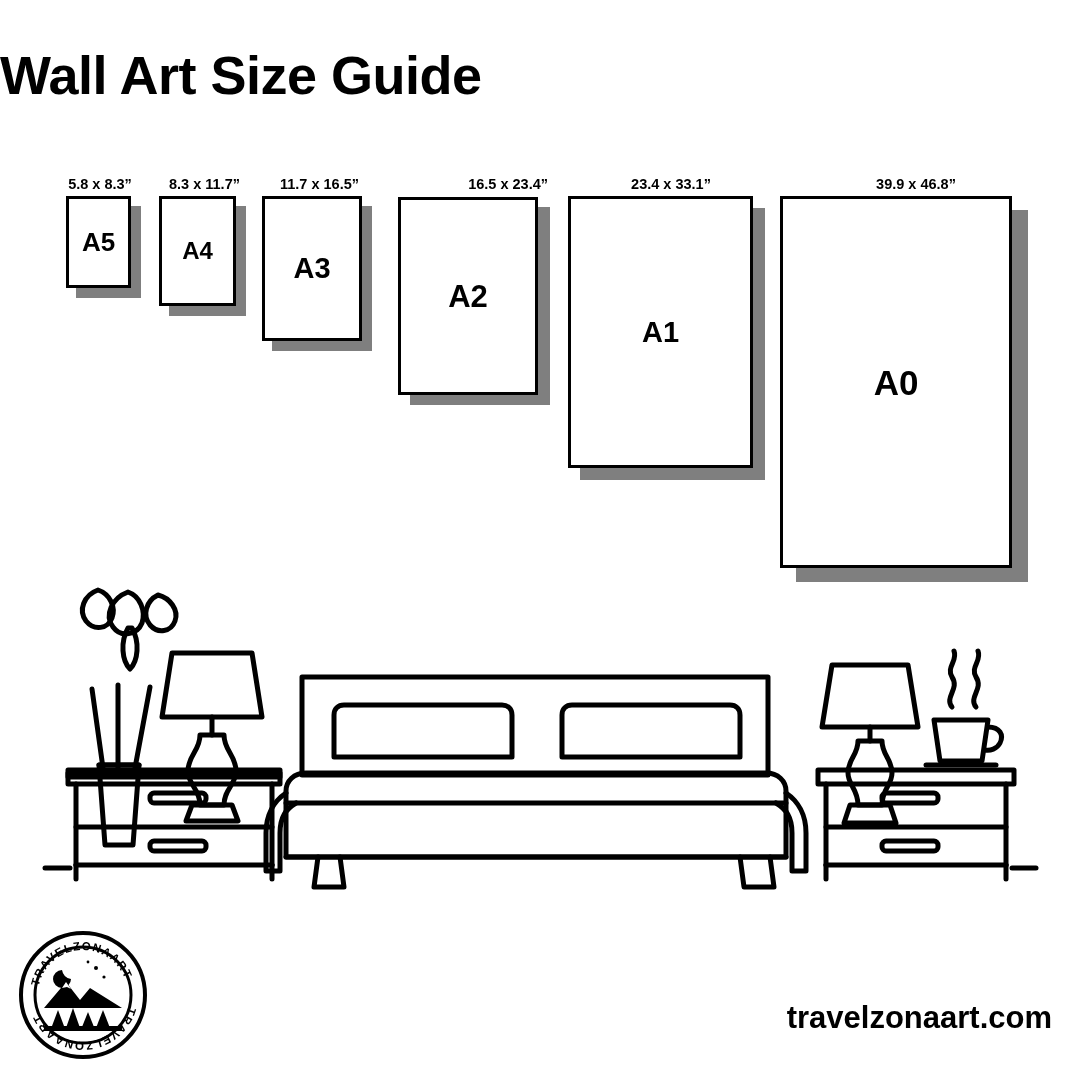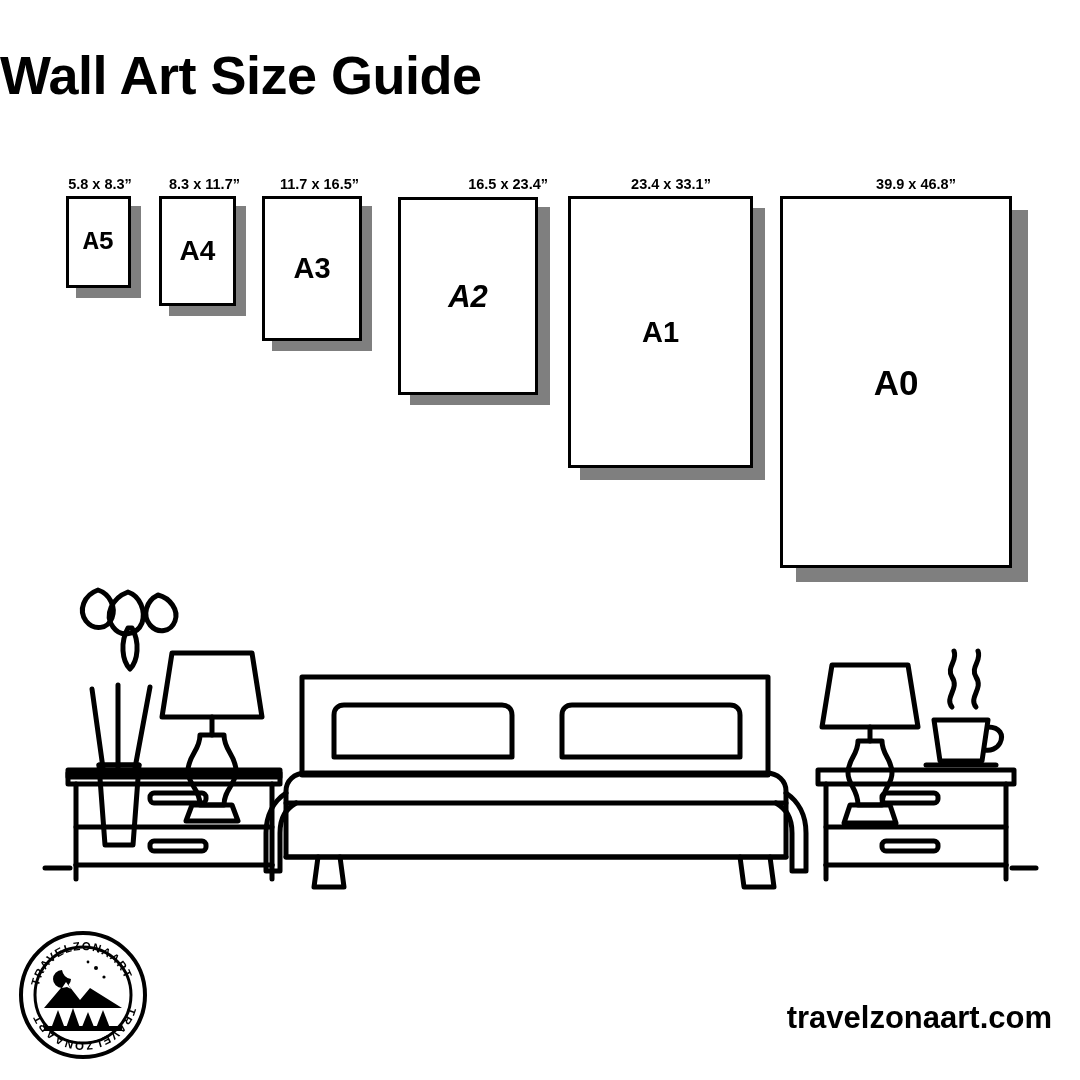--- a/index.html
+++ b/index.html
@@ -90,45 +90,45 @@
 <body>
 
 <div id="page-title">Wall Art Size Guide</div>
 
 <div id="frames">
 
   <div class="frame-group">
     <div class="frame-dim" style="left:55px; top:6px; width:90px;">5.8 x 8.3”</div>
     <div class="frame-shadow" style="left:76px; top:36px; width:65px; height:92px;"></div>
     <div class="frame-box" style="left:66px; top:26px; width:65px; height:92px;">
-      <span class="frame-label" style="font-size:26px;font-family:Liberation Mono, monospace;">A5</span>
+      <span class="frame-label" style="font-size:26px;">A5</span>
     </div>
   </div>
 
   <div class="frame-group">
     <div class="frame-dim" style="left:152px; top:6px; width:105px;">8.3 x 11.7”</div>
     <div class="frame-shadow" style="left:169px; top:36px; width:77px; height:110px;"></div>
     <div class="frame-box" style="left:159px; top:26px; width:77px; height:110px;">
-      <span class="frame-label" style="font-size:28px;">A4</span>
+      <span class="frame-label" style="font-size:24px;">A4</span>
     </div>
   </div>
 
   <div class="frame-group">
     <div class="frame-dim" style="left:257px; top:6px; width:125px;">11.7 x 16.5”</div>
     <div class="frame-shadow" style="left:272px; top:36px; width:100px; height:145px;"></div>
     <div class="frame-box" style="left:262px; top:26px; width:100px; height:145px;">
       <span class="frame-label" style="font-size:29px;">A3</span>
     </div>
   </div>
 
   <div class="frame-group">
     <div class="frame-dim" style="left:398px; top:6px; width:150px;text-align:right;">16.5 x 23.4”</div>
     <div class="frame-shadow" style="left:410px; top:37px; width:140px; height:198px;"></div>
     <div class="frame-box" style="left:398px; top:27px; width:140px; height:198px;">
-      <span class="frame-label" style="font-size:31px;font-style:italic;">A2</span>
+      <span class="frame-label" style="font-size:31px;">A2</span>
     </div>
   </div>
 
   <div class="frame-group">
     <div class="frame-dim" style="left:581px; top:6px; width:180px;">23.4 x 33.1”</div>
     <div class="frame-shadow" style="left:580px; top:38px; width:185px; height:272px;"></div>
     <div class="frame-box" style="left:568px; top:26px; width:185px; height:272px;">
       <span class="frame-label" style="font-size:29px;">A1</span>
     </div>
   </div>

